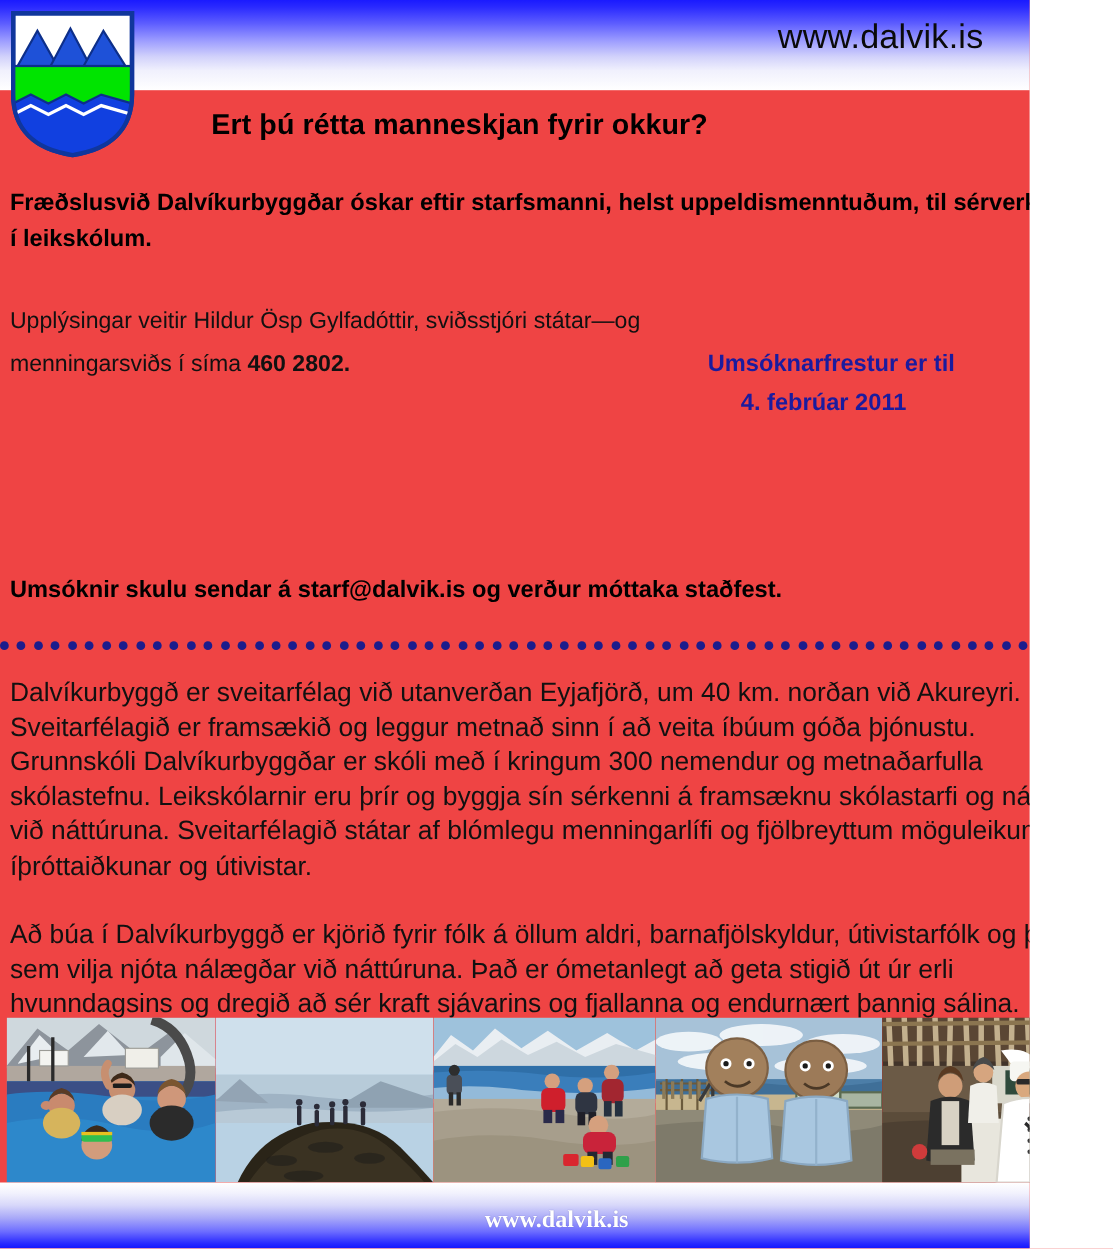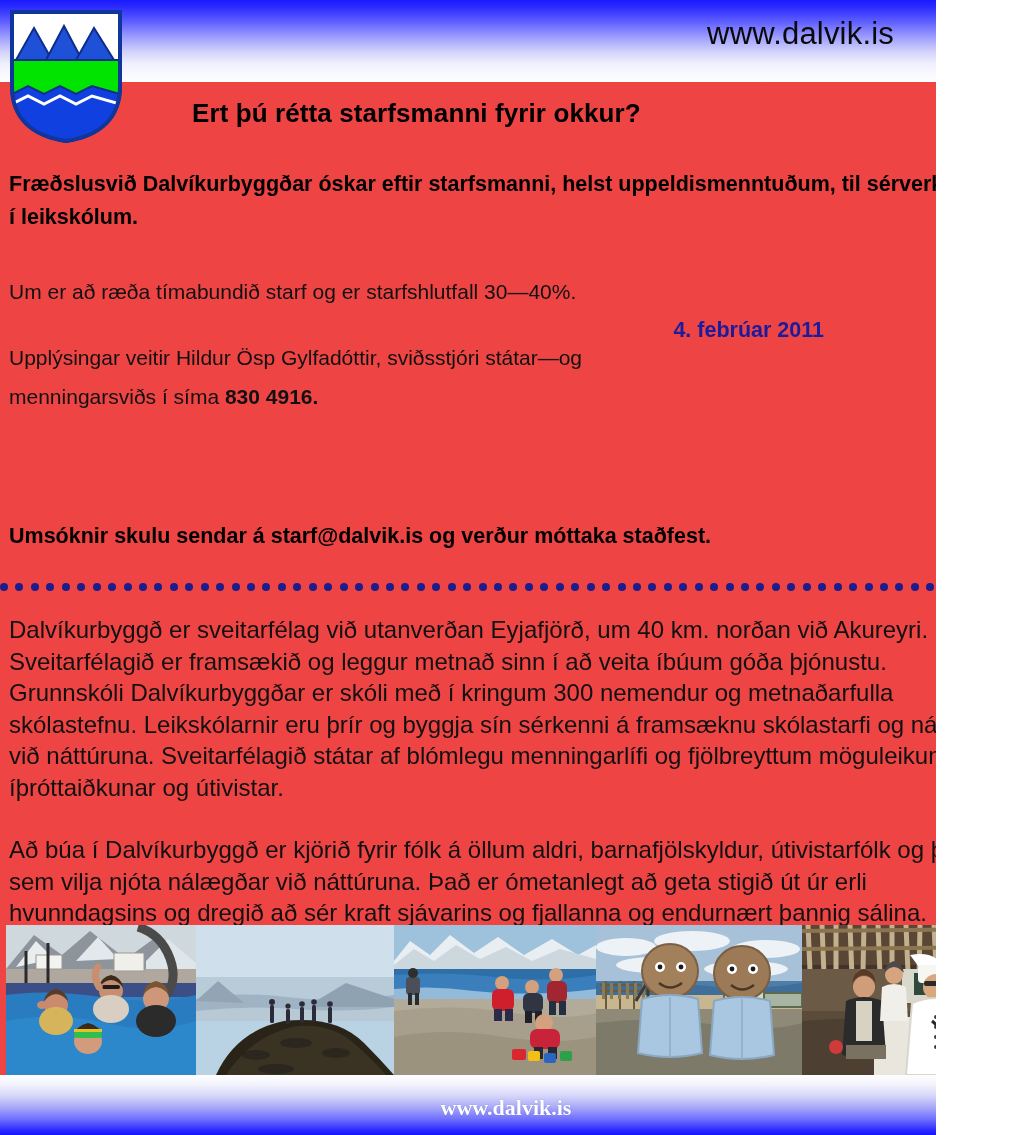--- a/index.html
+++ b/index.html
@@ -218,30 +218,30 @@
         <polygon points="38,52 56,18 74,52" fill="#1e51d8" stroke="#0d2f8a" stroke-width="2"></polygon>
         <polygon points="68,52 86,20 106,52" fill="#1e51d8" stroke="#0d2f8a" stroke-width="2"></polygon>
         <rect x="4" y="52" width="108" height="34" fill="#00e400" stroke="#0d2f8a" stroke-width="2"></rect>
         <path d="M4,86 L20,78 L36,86 L52,78 L68,86 L84,78 L112,86 L112,137 L4,137 Z" fill="#1140e0" stroke="#0d2f8a" stroke-width="2"></path>
         <path d="M4,96 L20,88 L36,96 L52,88 L68,96 L84,88 L112,96" fill="none" stroke="#ffffff" stroke-width="3"></path>
       </g>
       <path d="M4,4 H112 V78 C112,110 92,128 58,133 C24,128 4,110 4,78 Z" fill="none" stroke="#10369c" stroke-width="4"></path>
     </svg>
   </div>
 
-  <div class="headline">Ert þú rétta starfsmanni fyrir okkur?</div>
+  <div class="headline">Ert þú rétta manneskjan fyrir okkur?</div>
 
   <div class="lead">Fræðslusvið Dalvíkurbyggðar óskar eftir starfsmanni, helst uppeldismenntuðum, til sérverkefnis í leikskólum.</div>
 
   <div class="info-block">
-    <p>Um er að ræða tímabundið starf og er starfshlutfall 30—40%.</p>
-    <p><span>Upplýsingar veitir Hildur Ösp Gylfadóttir, sviðsstjóri státar—og menningarsviðs í síma </span><span class="tel">830 4916.</span></p>
+    <p><span>Upplýsingar veitir Hildur Ösp Gylfadóttir, sviðsstjóri státar—og menningarsviðs í síma </span><span class="tel">460 2802.</span></p>
   </div>
 
   <div class="deadline">
+    <span>Umsóknarfrestur er til</span>
     <span class="line2">4. febrúar 2011</span>
   </div>
 
   <div class="apply-note">Umsóknir skulu sendar á starf@dalvik.is og verður móttaka staðfest.</div>
 
   <div class="divider">
       <i style="background: rgb(28, 28, 140);"></i>
       <i style="background: rgb(28, 28, 140);"></i>
       <i style="background: rgb(28, 28, 140);"></i>
       <i style="background: rgb(28, 28, 140);"></i>

